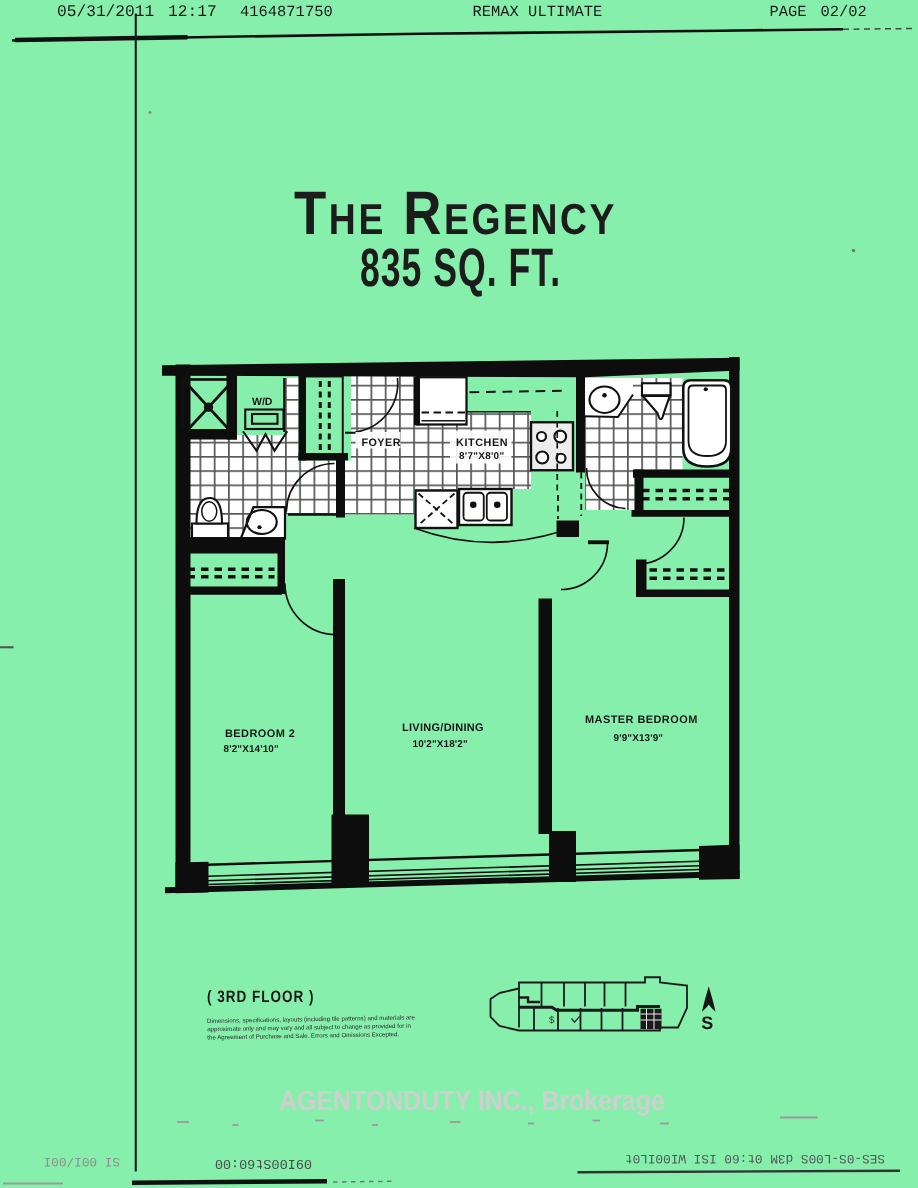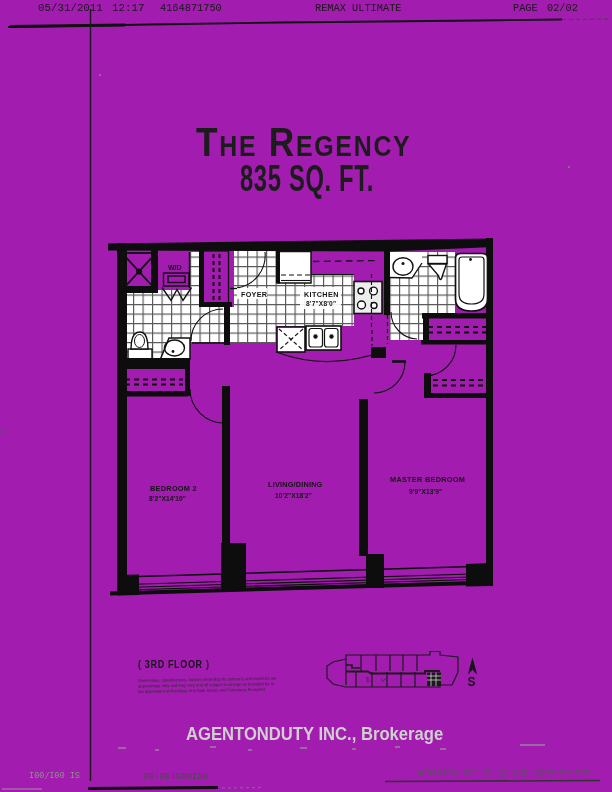--- a/index.html
+++ b/index.html
@@ -1,16 +1,16 @@
 <!DOCTYPE html>
 <html><head>
 <meta charset="utf-8">
 <style>
   html,body{margin:0;padding:0;background:#ffffff;}
-  #page{position:relative;width:612px;height:792px;overflow:hidden;background:#a21caf;}
+  #page{position:relative;width:612px;height:792px;overflow:hidden;background:#86efac;}
   svg{position:absolute;top:0;left:0;}
   text{font-family:"Liberation Sans",sans-serif;}
   .mono{font-family:"Liberation Mono",monospace;}
 </style>
 </head>
 <body>
 <div id="page">
 <svg width="612" height="792" viewBox="0 0 612 792">
 <defs>
   <pattern id="tile" width="9.5" height="9.5" patternUnits="userSpaceOnUse">

